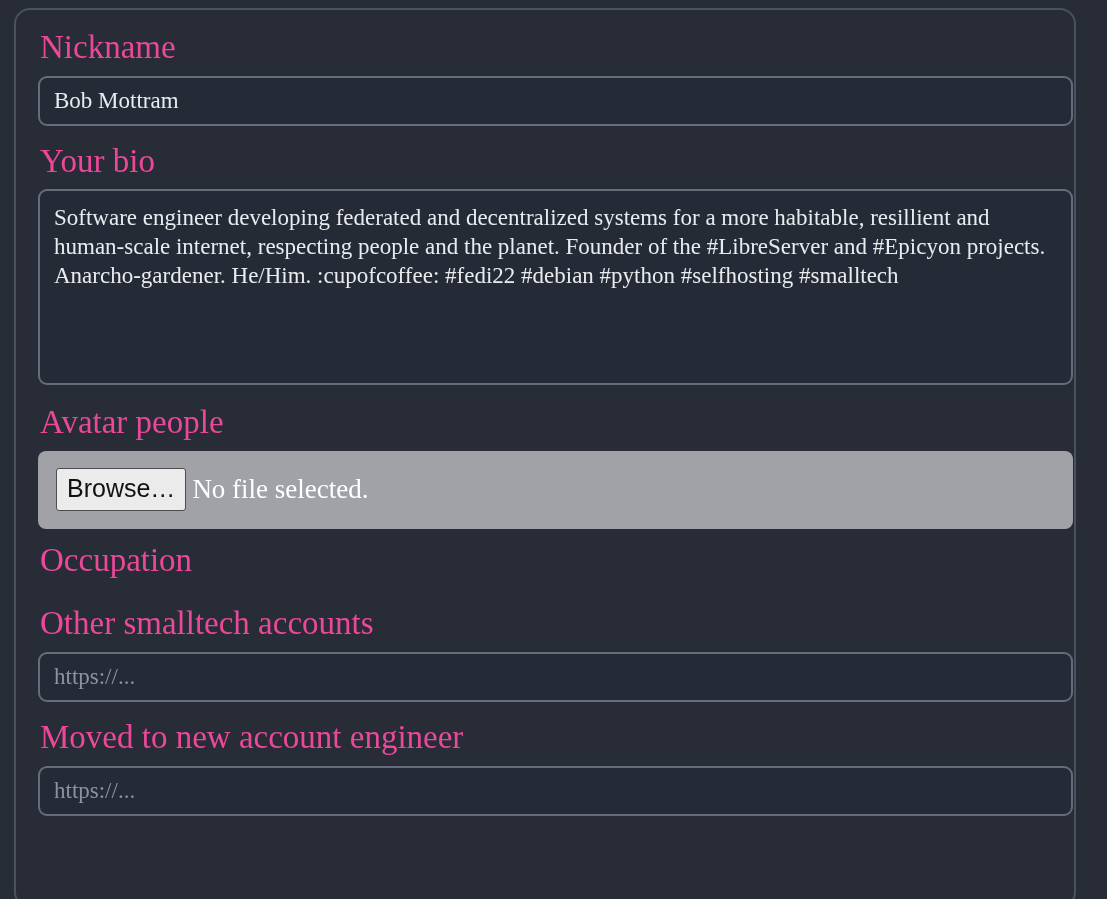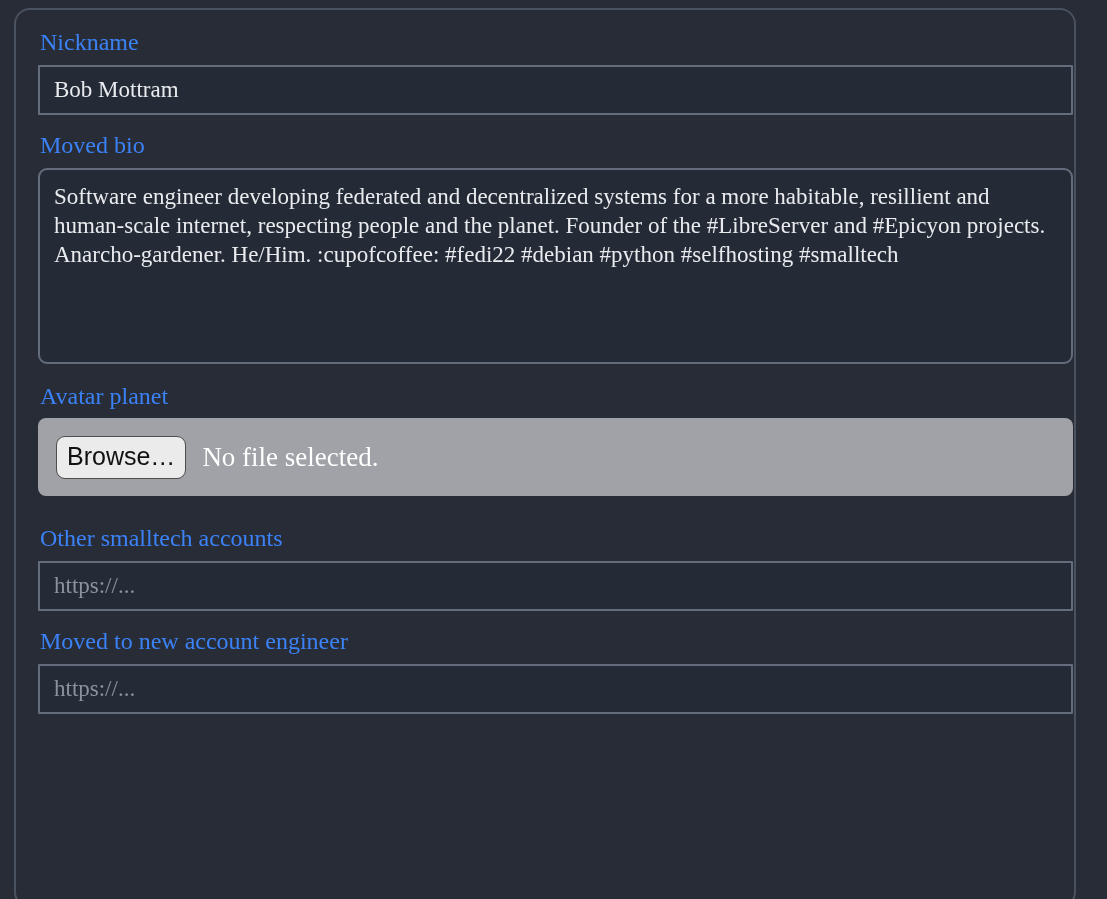--- a/index.html
+++ b/index.html
@@ -20,34 +20,34 @@
     top: 8px;
     width: 1062px;
     height: 900px;
     box-sizing: border-box;
     border: 2px solid #4a515f;
     border-radius: 16px;
     background: #282c37;
     padding: 18px 22px 0 22px;
   }
   .field-label {
-    font-size: 24px;
+    font-size: 33px;
     line-height: 1.2;
-    color: #3b82f6;
+    color: #ec4899;
     margin: 0 0 8px 2px;
     font-weight: normal;
   }
   .text-input {
     box-sizing: border-box;
     display: block;
     width: 1035px;
     height: 50px;
     background: #252b36;
     border: 2px solid #656d7d;
-    border-radius: 1px;
+    border-radius: 9px;
     color: #e9ebef;
     font-family: "Liberation Serif", serif;
     font-size: 23px;
     padding: 0 14px;
     outline: none;
   }
   .text-input::placeholder {
     color: #8c929e;
   }
   .bio-area {
@@ -73,60 +73,61 @@
     background: #a0a2a7;
     border-radius: 8px;
     display: flex;
     align-items: center;
     padding-left: 18px;
   }
   .browse-btn {
     background: #ebebeb;
     color: #111;
     border: 1px solid #4d4d4d;
-    border-radius: 9px;
+    border-radius: 3px;
     font-family: "Liberation Sans", sans-serif;
     font-size: 25px;
     line-height: 1;
     padding: 7px 10px 9px 10px;
     cursor: pointer;
   }
   .file-status {
     font-family: "Liberation Serif", serif;
     font-size: 27px;
     color: #ffffff;
-    margin-left: 16px;
+    margin-left: 6px;
   }
   .spacer-sm { height: 12px; }
   .spacer-md { height: 16px; }
   .spacer-lg { height: 18px; }
 </style>
 </head>
 <body>
 
 <div class="panel">
 
   <div class="field-label">Nickname</div>
   <input class="text-input" type="text" value="Bob Mottram" style="">
 
   <div class="spacer-md"></div>
 
-  <div class="field-label">Moved bio</div>
+  <div class="field-label">Your bio</div>
   <textarea class="bio-area" style="">Software engineer developing federated and decentralized systems for a more habitable, resillient and human-scale internet, respecting people and the planet. Founder of the #LibreServer and #Epicyon projects. Anarcho-gardener. He/Him. :cupofcoffee: #fedi22 #debian #python #selfhosting #smalltech</textarea>
 
   <div class="spacer-lg"></div>
 
-  <div class="field-label">Avatar planet</div>
+  <div class="field-label">Avatar people</div>
   <div class="file-row">
     <button class="browse-btn">Browse…</button>
     <span class="file-status">No file selected.</span>
   </div>
 
   <div class="spacer-sm"></div>
 
+  <div class="field-label">Occupation</div>
 
   <div class="spacer-md"></div>
 
   <div class="field-label">Other smalltech accounts</div>
   <input class="text-input" type="text" placeholder="https://..." style="">
 
   <div class="spacer-md"></div>
 
   <div class="field-label">Moved to new account engineer</div>
   <input class="text-input" type="text" placeholder="https://..." style="">

